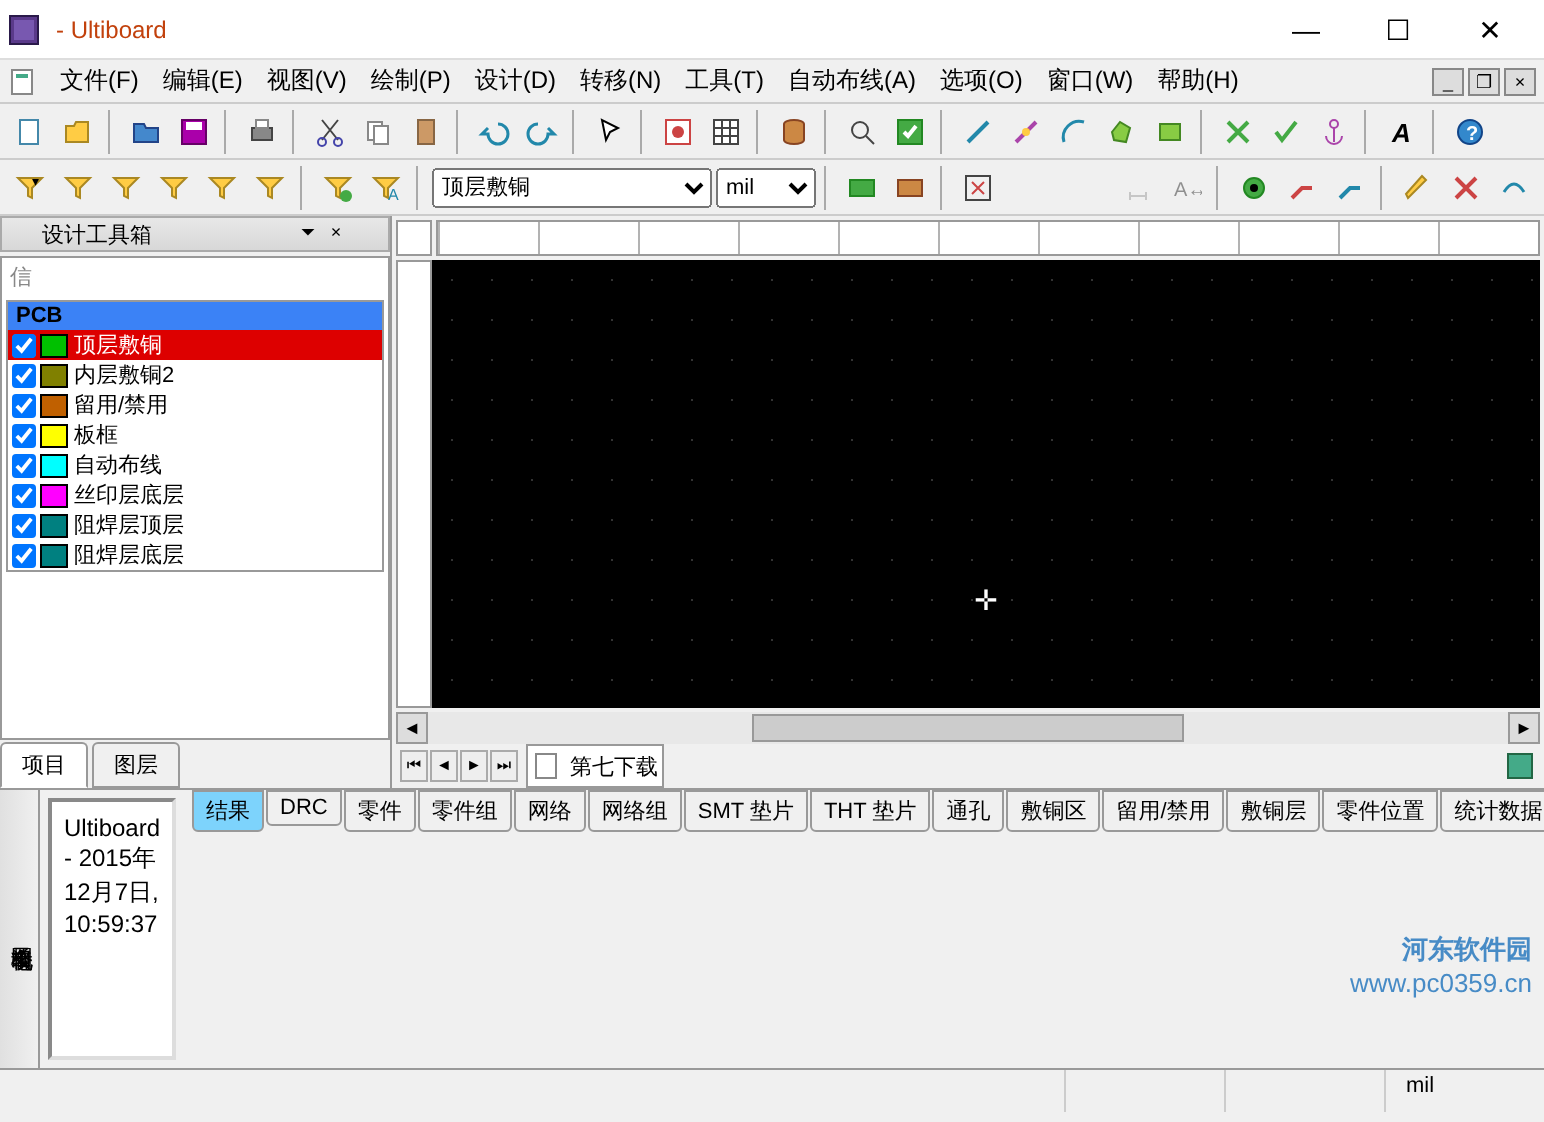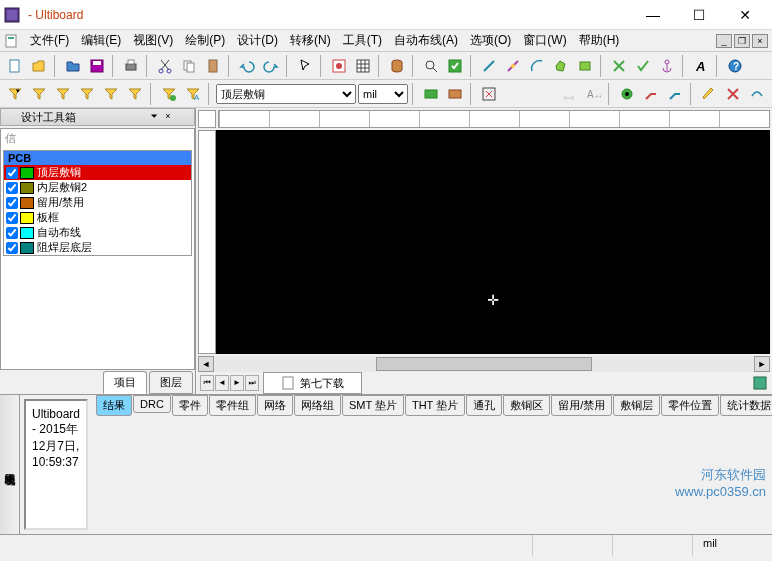--- a/index.html
+++ b/index.html
@@ -24,50 +24,50 @@
 .panel-title .btns span { width: 12px; height: 12px; font-size: 9px; text-align: center; }
 .tree-area { flex: 1; background: #fff; border: 1px solid #999; overflow: auto; margin-top: 2px; }
 .tree-header { background: #fff; padding: 2px 4px; color: #888; font-size: 11px; }
 .pcb-group { border: 1px solid #999; margin: 2px; }
 .pcb-group .grp-title { background: #3b82f6; padding: 1px 4px; font-size: 11px; font-weight: bold; }
 .layer-row { display: flex; align-items: center; padding: 0 2px; height: 15px; font-size: 11px; }
 .layer-row input[type=checkbox] { width: 12px; height: 12px; margin-right: 2px; }
 .layer-row .swatch { width: 14px; height: 12px; margin-right: 3px; border: 1px solid #000; }
 .layer-row.selected { background: #d00; color: #fff; }
 .layer-row.selected .layer-name { background: #d00; color: #fff; }
-.left-tabs { display: flex; height: 24px; align-items: flex-end; justify-content: flex-end; }
+.left-tabs { display: flex; height: 24px; align-items: flex-end; }
 .left-tabs .tab { padding: 3px 10px; border: 1px solid #999; background: #f0f0f0; border-top-left-radius: 3px; border-top-right-radius: 3px; margin-right: 2px; font-size: 11px; }
 .left-tabs .tab.active { background: #fff; border-bottom: 1px solid #fff; }
 .canvas-area { flex: 1; display: flex; flex-direction: column; background: #f0f0f0; }
 .ruler-h { height: 18px; background: #fff; border: 1px solid #999; margin: 2px; position: relative; }
 .ruler-h::after { content: ""; position: absolute; inset: 0; background: repeating-linear-gradient(90deg, #000 0, #000 1px, transparent 1px, transparent 50px); opacity: 0.3; }
 .canvas-wrap { display: flex; flex: 1; }
 .ruler-v { width: 18px; background: #fff; border: 1px solid #999; margin: 0 0 2px 2px; }
 .canvas { flex: 1; background: #000; margin: 0 2px 2px 0; position: relative; background-image: radial-gradient(#333 0.5px, transparent 0.5px); background-size: 20px 20px; }
 .crosshair { position: absolute; left: 50%; top: 76%; color: #fff; font-size: 14px; transform: translate(-50%,-50%); }
 .hscroll { height: 16px; background: #f0f0f0; display: flex; align-items: center; margin: 0 2px; }
 .hscroll .arrow { width: 16px; height: 16px; background: #ddd; border: 1px solid #999; text-align: center; font-size: 9px; line-height: 14px; }
 .hscroll .track { flex: 1; height: 16px; background: #e8e8e8; position: relative; }
 .hscroll .thumb { position: absolute; left: 30%; width: 40%; height: 14px; top: 1px; background: #ccc; border: 1px solid #999; }
 .doc-tabs { height: 22px; display: flex; align-items: center; padding: 0 4px; gap: 4px; }
-.doc-tabs .tab-btn { padding: 2px 17px; border: 1px solid #999; background: #fff; font-size: 11px; display: flex; align-items: center; gap: 3px; }
+.doc-tabs .tab-btn { padding: 2px 2px; border: 1px solid #999; background: #fff; font-size: 11px; display: flex; align-items: center; gap: 3px; }
 .doc-tabs .navbtns { display: flex; gap: 1px; }
 .doc-tabs .navbtns span { width: 14px; height: 16px; border: 1px solid #aaa; background: #eee; font-size: 8px; text-align: center; line-height: 14px; }
 .bottom-panel { height: 140px; display: flex; border-top: 1px solid #999; }
 .vtab { width: 20px; background: linear-gradient(90deg,#e0e0e0,#f0f0f0); display: flex; align-items: center; justify-content: center; writing-mode: vertical-rl; font-size: 11px; border-right: 1px solid #999; }
 .log-area { flex: 1; display: flex; flex-direction: row; }
 .log-text { flex: 1; background: #fff; border: 2px inset #ddd; margin: 4px; padding: 6px; font-size: 12px; overflow: auto; }
 .bottom-tabs { display: flex; height: 24px; align-items: flex-start; padding: 0 4px; gap: 1px; overflow: hidden; }
 .bottom-tabs .tab { padding: 2px 6px; border: 1px solid #999; background: #f0f0f0; border-bottom-left-radius: 3px; border-bottom-right-radius: 3px; font-size: 11px; white-space: nowrap; }
 .bottom-tabs .tab.active { background: #7dd3fc; }
 .statusbar { height: 22px; background: #f0f0f0; border-top: 1px solid #999; display: flex; }
 .statusbar .cell { border-left: 1px solid #ccc; padding: 2px 10px; min-width: 80px; font-size: 11px; }
 .statusbar .cell:first-child { flex: 1; border-left: none; }
 .watermark { position: absolute; right: 6px; bottom: 60px; color: #2a7abf; font-size: 13px; pointer-events: none; opacity: 0.85; text-align: right; line-height: 1.3; }
-.watermark .cn { font-weight: normal; }
+.watermark .cn { font-weight: bold; }
 svg.ico { width: 16px; height: 16px; }
 </style>
 </head>
 <body>
 
 <div class="titlebar">
   <svg class="ico">
       <rect x="1" y="1" width="14" height="14" fill="#5a3a8a" stroke="#2a1a4a"></rect>
       <rect x="3" y="3" width="10" height="10" fill="#7858b0"></rect>
     </svg>
@@ -406,20 +406,30 @@
               <span class="swatch" style="background:#ffff00"></span>
               <span class="layer-name">板框</span>
             </div>
             <div class="layer-row">
               <input type="checkbox" checked="" style="">
               <span class="swatch" style="background:#00ffff"></span>
               <span class="layer-name">自动布线</span>
             </div>
             <div class="layer-row">
               <input type="checkbox" checked="" style="">
+              <span class="swatch" style="background:#ff00ff"></span>
+              <span class="layer-name">丝印层底层</span>
+            </div>
+            <div class="layer-row">
+              <input type="checkbox" checked="" style="">
+              <span class="swatch" style="background:#008080"></span>
+              <span class="layer-name">阻焊层顶层</span>
+            </div>
+            <div class="layer-row">
+              <input type="checkbox" checked="" style="">
               <span class="swatch" style="background:#008080"></span>
               <span class="layer-name">阻焊层底层</span>
             </div>
           </div>
       </div>
     </div>
     <div class="left-tabs">
       <div class="tab active">项目</div>
       <div class="tab">图层</div>
     </div>

